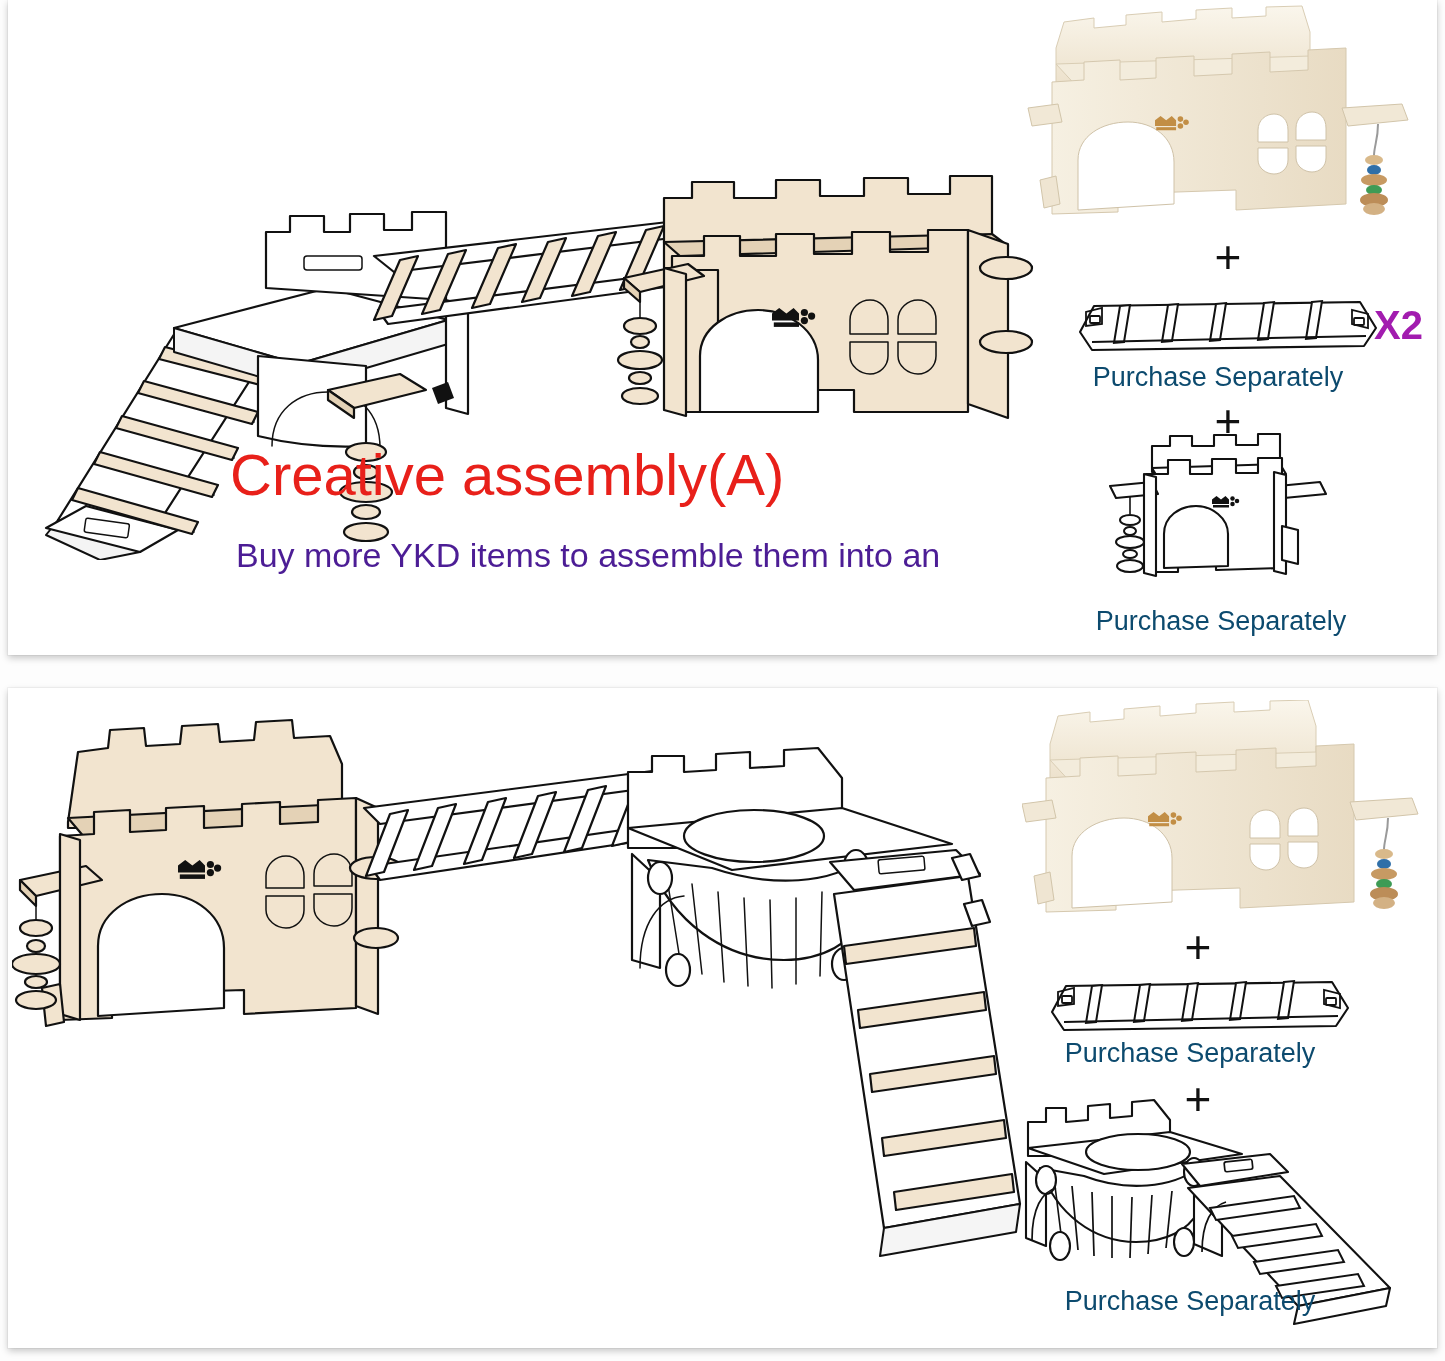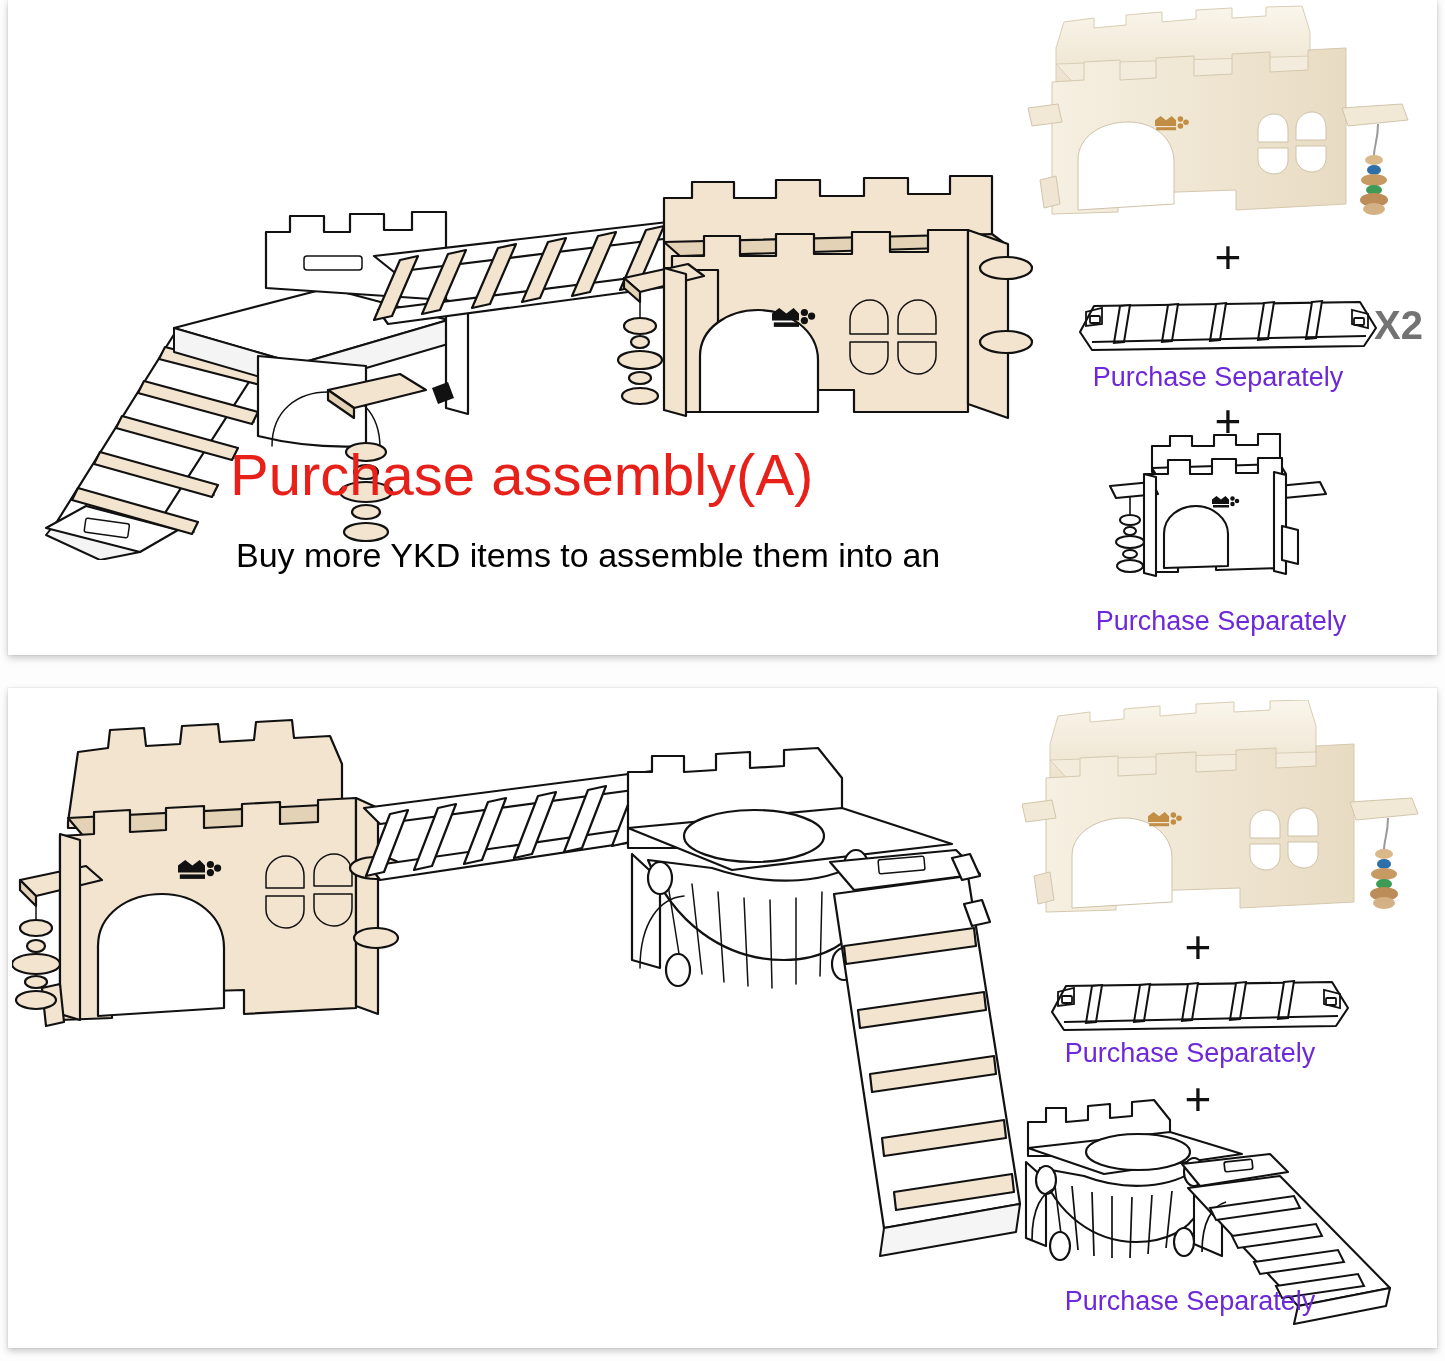--- a/index.html
+++ b/index.html
@@ -23,47 +23,47 @@
   
   .headline{
     position:absolute;
     color:#E8201A;
     font-weight:400;
     white-space:nowrap;
     line-height:1;
   }
   .subline{
     position:absolute;
-    color:#000000;
+    color:#4c1d95;
     white-space:nowrap;
     line-height:1;
   }
   #a-title{left:222px;top:446px;font-size:58px;}
   #a-sub1{left:228px;top:538px;font-size:34px;}
   #a-sub2{left:222px;top:612px;font-size:34px;}
 
   .ps-label{
     position:absolute;
-    color:#6d28d9;
+    color:#0c4a6e;
     font-size:27px;
     white-space:nowrap;
     text-align:center;
     line-height:1;
   }
   .plus{
     position:absolute;
     color:#111;
     font-size:46px;
     line-height:1;
     font-weight:400;
     text-align:center;
   }
   .x2{
     position:absolute;
-    color:#737373;
+    color:#a21caf;
     font-size:40px;
     font-weight:bold;
     line-height:1;
     white-space:nowrap;
   }
 
   
   .art{position:absolute;}
   .art svg{display:block;width:100%;height:100%;}
 
@@ -201,21 +201,21 @@
           <line class="ot" x1="612" y1="132" x2="612" y2="158"></line>
           <ellipse class="w" cx="612" cy="166" rx="16" ry="8"></ellipse>
           <ellipse class="w" cx="612" cy="182" rx="9" ry="6"></ellipse>
           <ellipse class="w" cx="612" cy="200" rx="22" ry="9"></ellipse>
           <ellipse class="w" cx="612" cy="218" rx="11" ry="6"></ellipse>
           <ellipse class="w" cx="612" cy="236" rx="18" ry="8"></ellipse>
         </g>
       </svg>
     </div>
 
-    <div class="headline" id="a-title">Purchase assembly(A)</div>
+    <div class="headline" id="a-title">Creative assembly(A)</div>
     <div class="subline" id="a-sub1">Buy more YKD items to assemble them into an</div>
 
     <div class="photo" style="left:1014px;top:4px;width:420px;height:222px;">
       <svg viewBox="0 0 420 222" xmlns="http://www.w3.org/2000/svg">
         <defs>
           <linearGradient id="pgA1" x1="0" y1="0" x2="0" y2="1">
             <stop offset="0%" stop-color="#FAF6EC"></stop>
               <stop offset="100%" stop-color="#EDE2CD"></stop>
           </linearGradient>
           <linearGradient id="pgA2" x1="0" y1="0" x2="1" y2="0">

